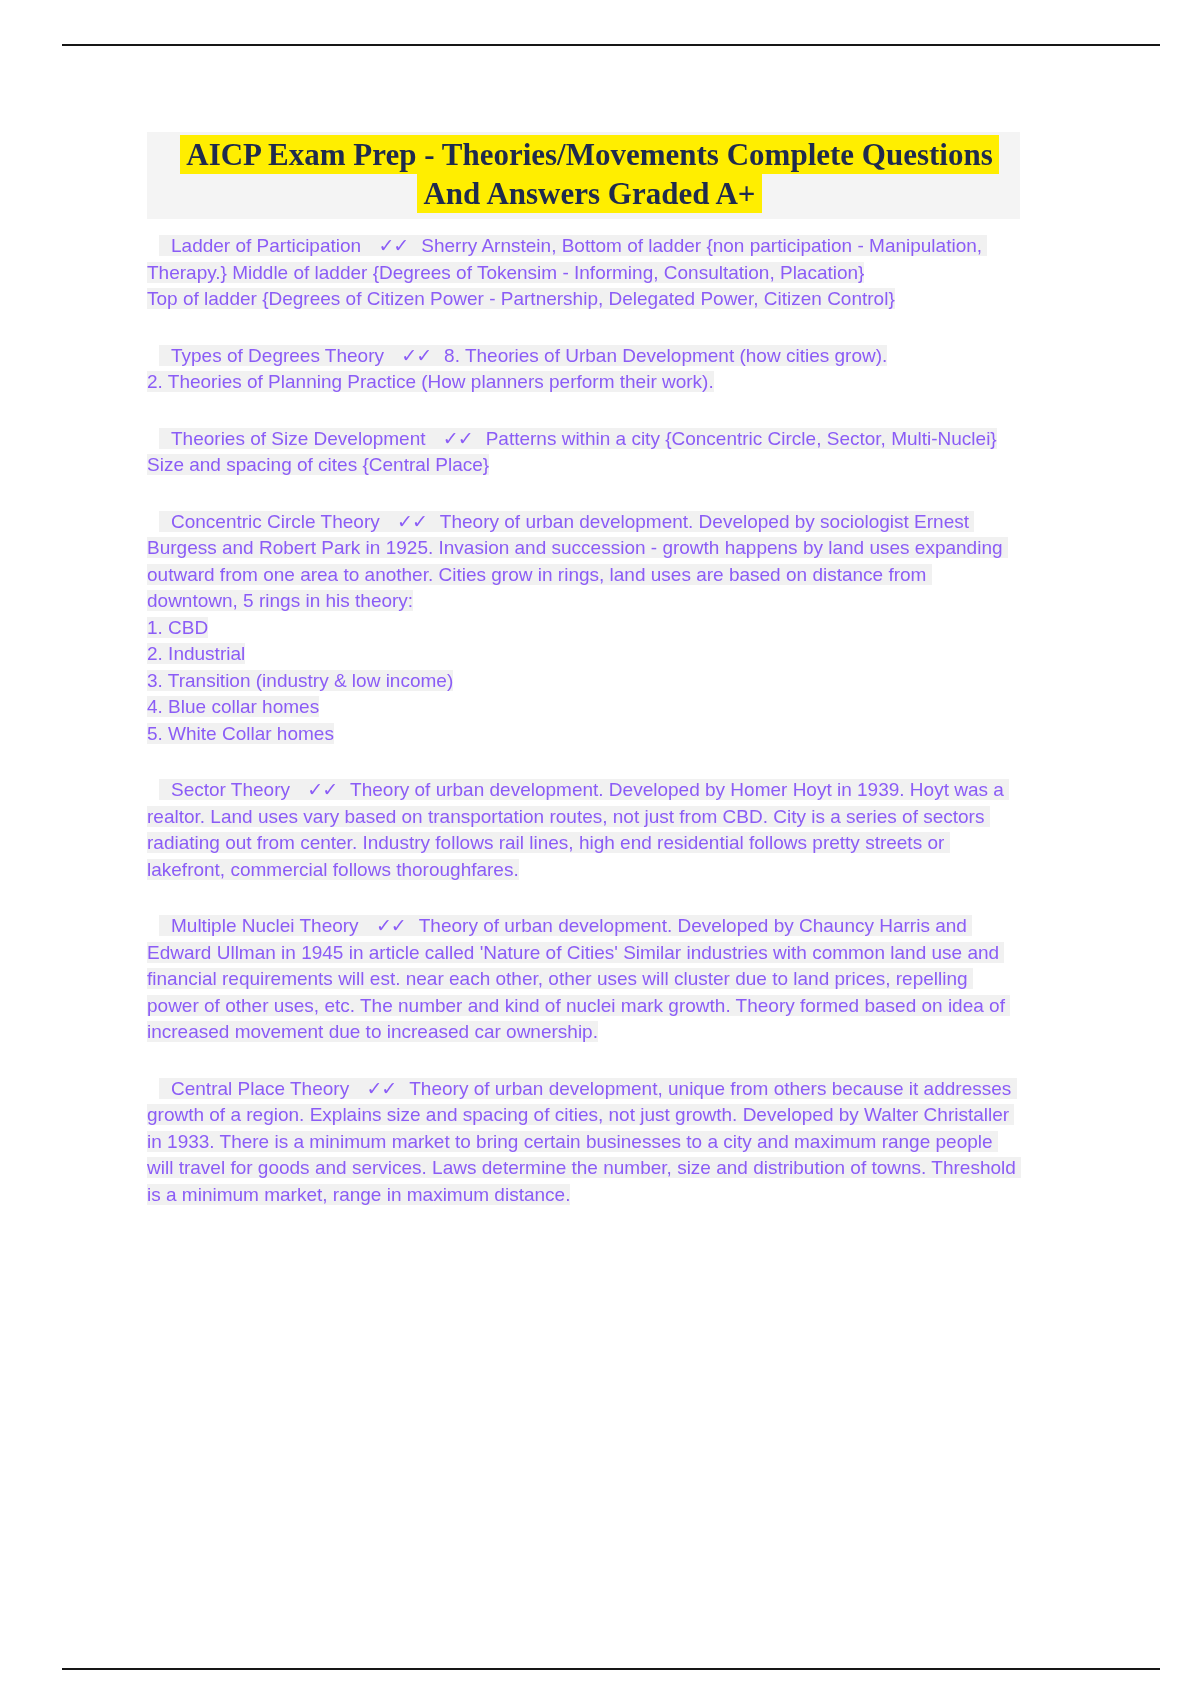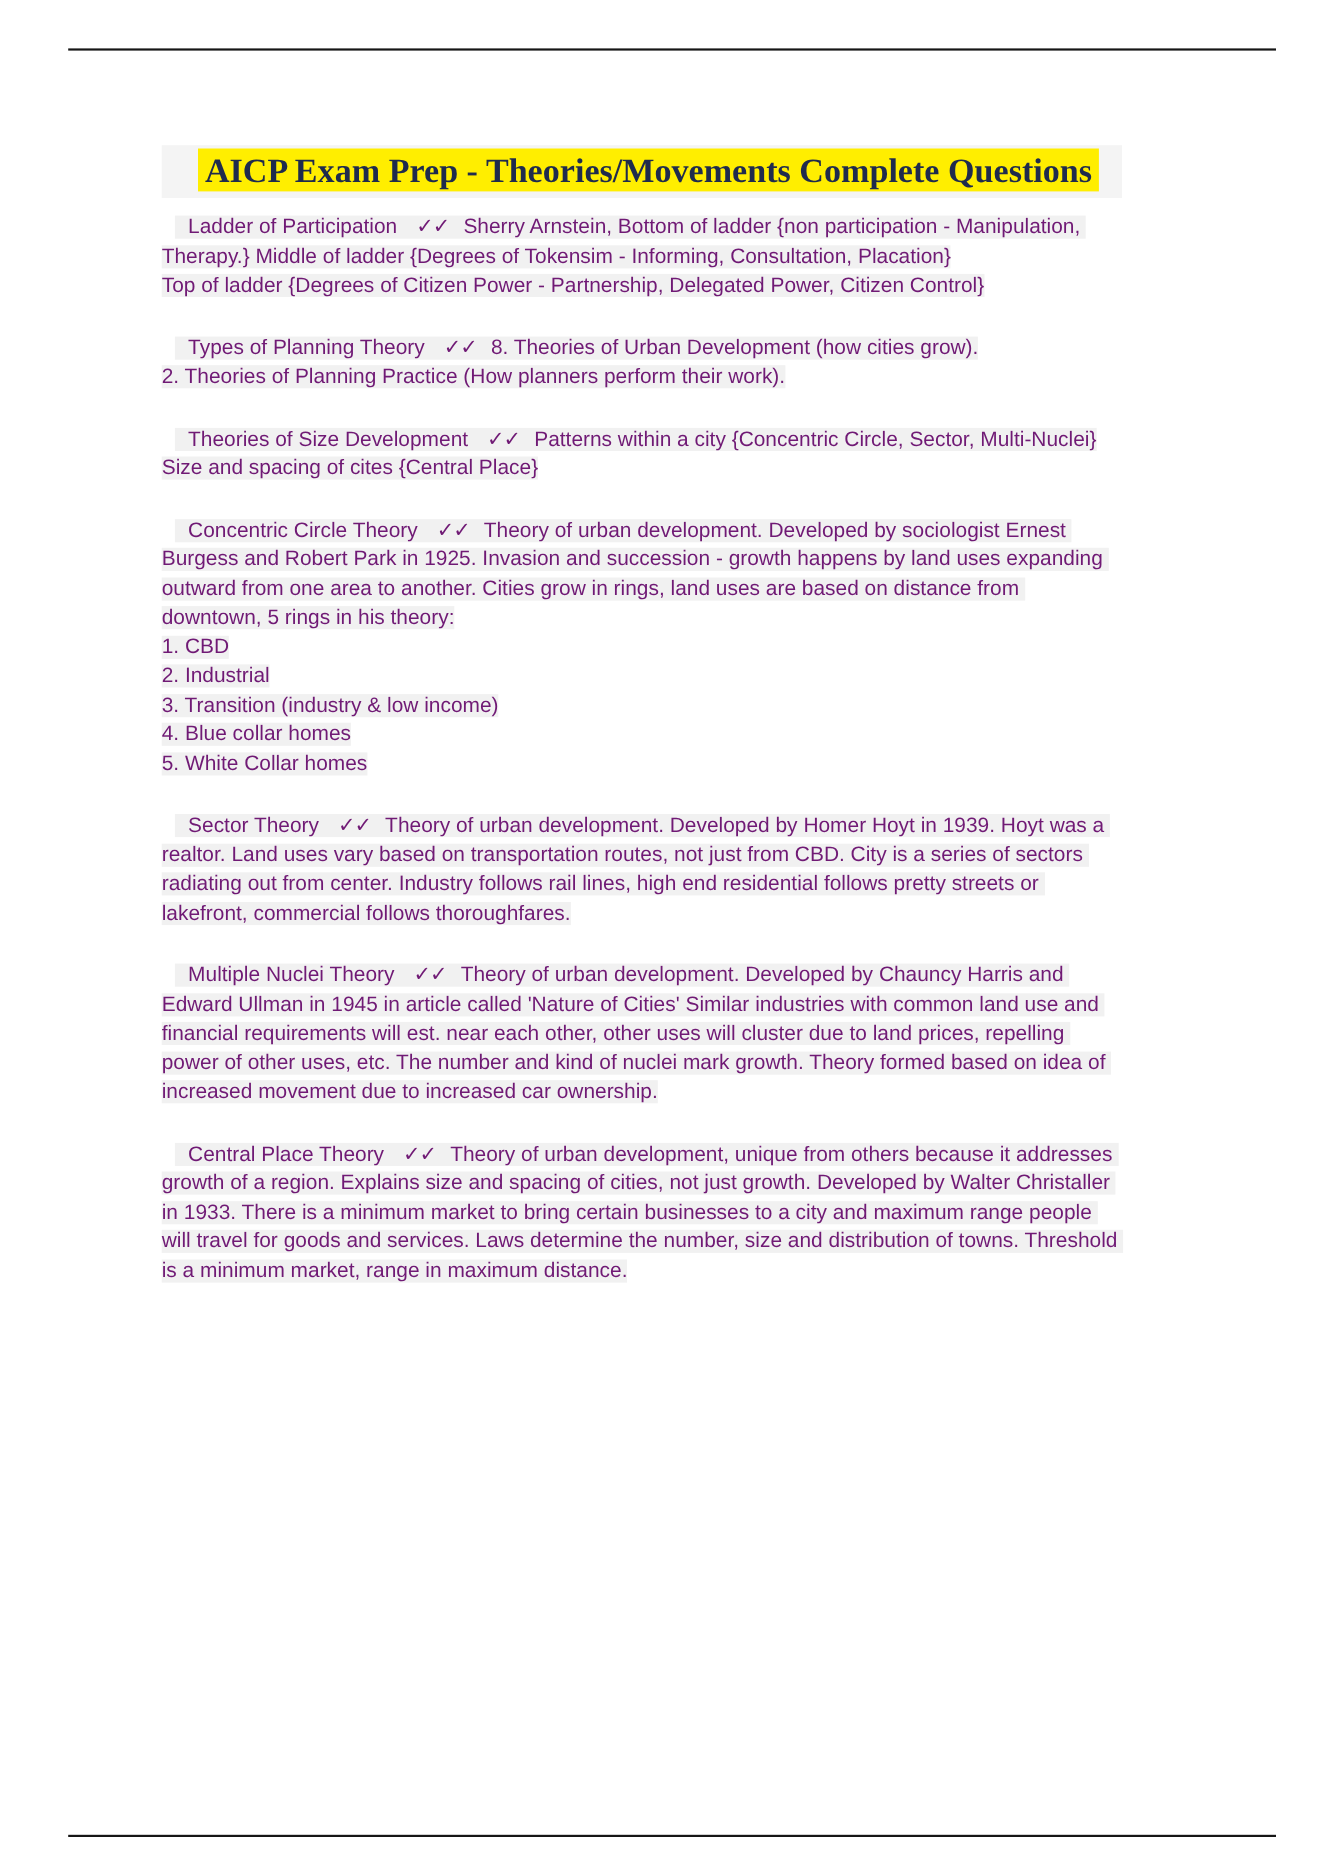--- a/index.html
+++ b/index.html
@@ -42,47 +42,47 @@
     background: #ffee00;
     padding: 2px 6px;
   }
   .qa {
     margin: 0 0 30px 0;
   }
   .qa-text {
     margin: 0;
     font-size: 19px;
     line-height: 26.5px;
-    color: #701a75;
+    color: #8b5cf6;
     white-space: pre-wrap;
   }
   .hl-g {
     background: #f1f1f1;
   }
   .checks {
     letter-spacing: -1px;
     padding-right: 1px;
   }
 </style>
 </head>
 <body>
 
 <div class="page">
   <div class="rule top"></div>
 
   <div class="content">
-    <h1 class="doc-title"><span class="hl-y">AICP Exam Prep - Theories/Movements Complete Questions</span><br></h1>
+    <h1 class="doc-title"><span class="hl-y">AICP Exam Prep - Theories/Movements Complete Questions</span><br><span class="hl-y">And Answers Graded A+</span></h1>
 
     <div class="qa">
       <p class="qa-text"><span class="hl-g"><span class="q">Ladder of Participation </span><span class="checks">✓✓</span><span class="a">Sherry Arnstein, Bottom of ladder {non participation - Manipulation, Therapy.} Middle of ladder {Degrees of Tokensim - Informing, Consultation, Placation}
 Top of ladder {Degrees of Citizen Power - Partnership, Delegated Power, Citizen Control}</span></span></p>
     </div>
 
     <div class="qa">
-      <p class="qa-text"><span class="hl-g"><span class="q">Types of Planning Theory </span><span class="checks">✓✓</span><span class="a">8. Theories of Urban Development (how cities grow).
+      <p class="qa-text"><span class="hl-g"><span class="q">Types of Degrees Theory </span><span class="checks">✓✓</span><span class="a">8. Theories of Urban Development (how cities grow).
 2. Theories of Planning Practice (How planners perform their work).</span></span></p>
     </div>
 
     <div class="qa">
       <p class="qa-text"><span class="hl-g"><span class="q">Theories of Size Development </span><span class="checks">✓✓</span><span class="a">Patterns within a city {Concentric Circle, Sector, Multi-Nuclei}
 Size and spacing of cites {Central Place}</span></span></p>
     </div>
 
     <div class="qa">
       <p class="qa-text"><span class="hl-g"><span class="q">Concentric Circle Theory </span><span class="checks">✓✓</span><span class="a">Theory of urban development. Developed by sociologist Ernest Burgess and Robert Park in 1925. Invasion and succession - growth happens by land uses expanding outward from one area to another. Cities grow in rings, land uses are based on distance from downtown, 5 rings in his theory:

